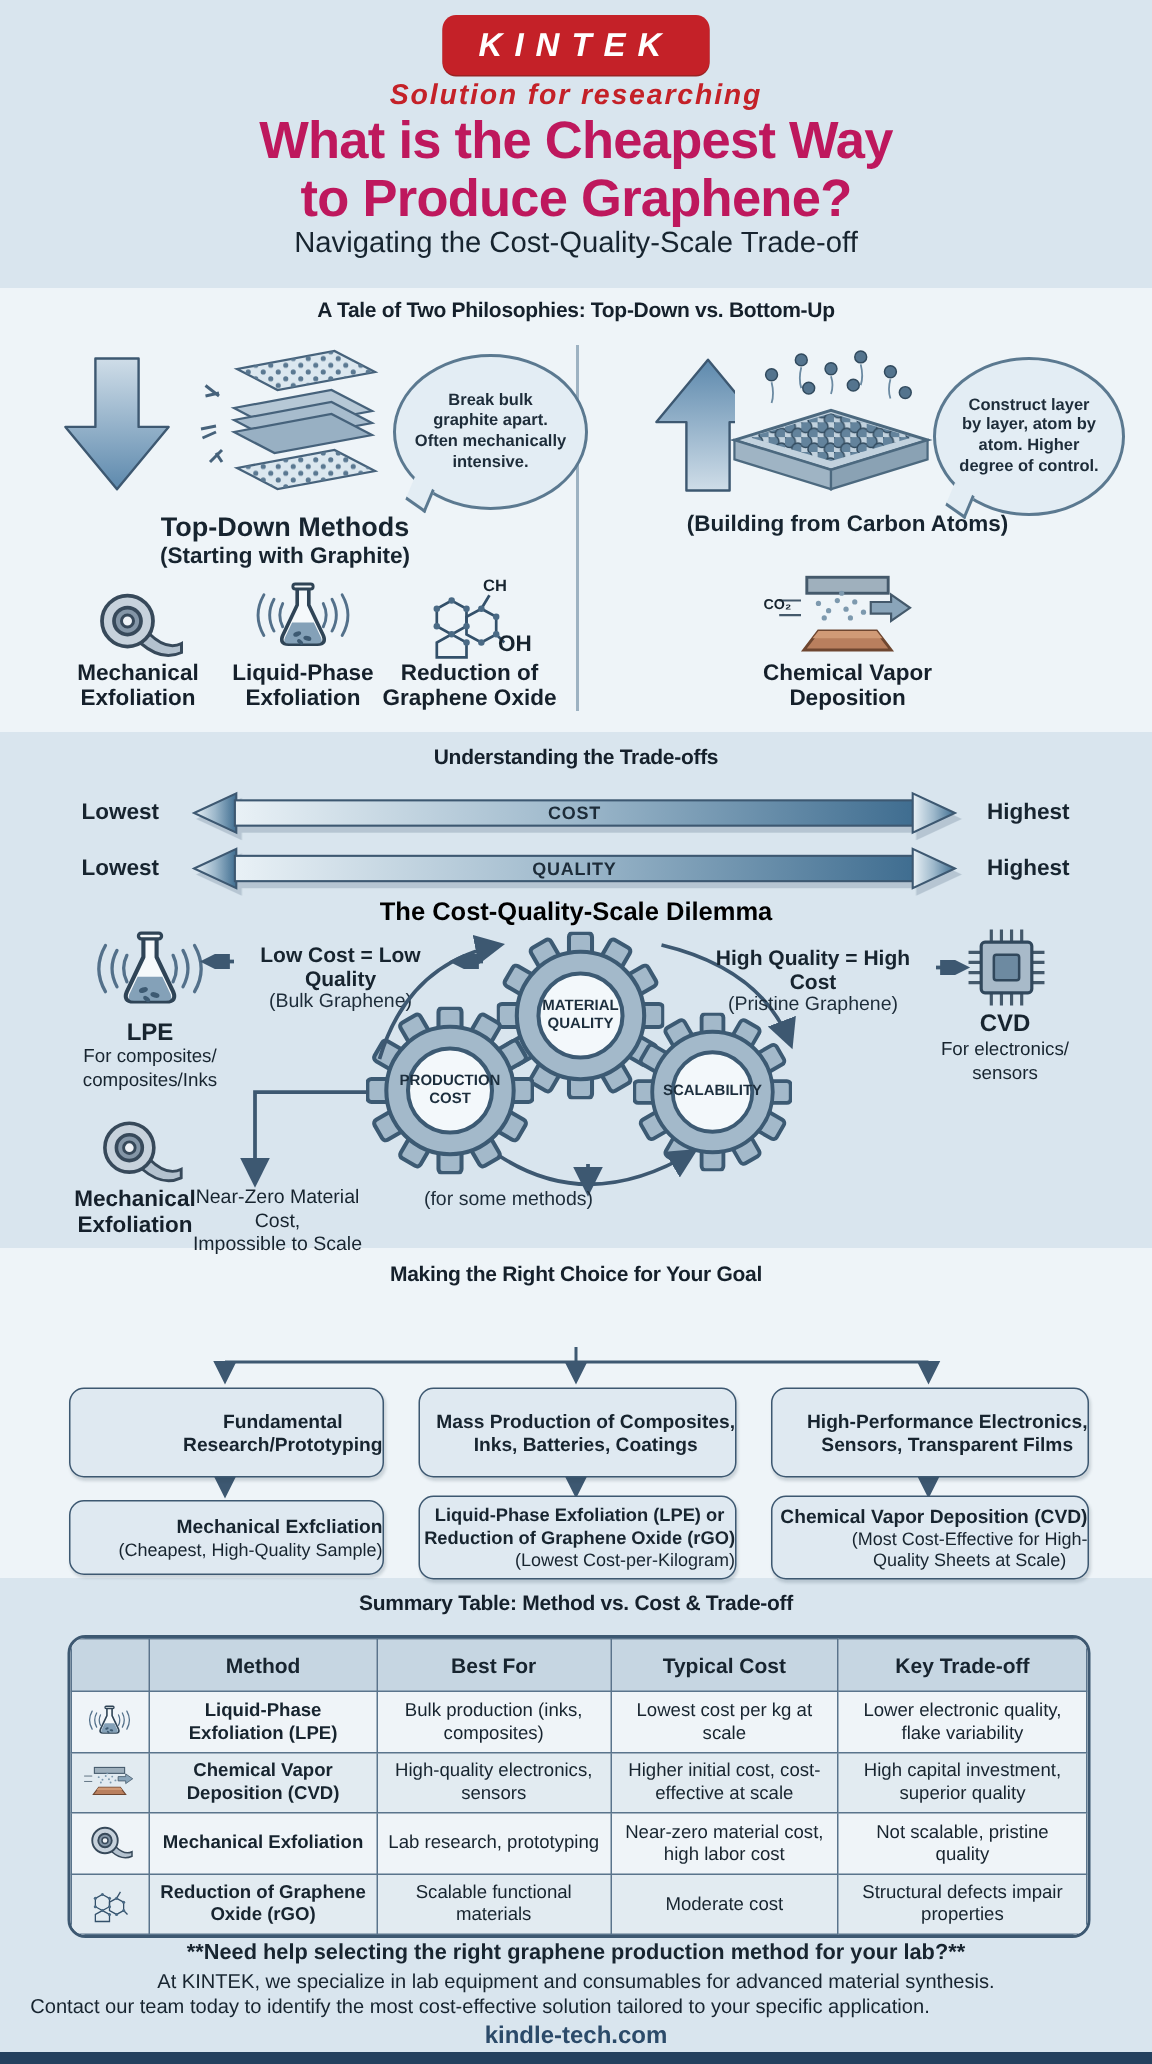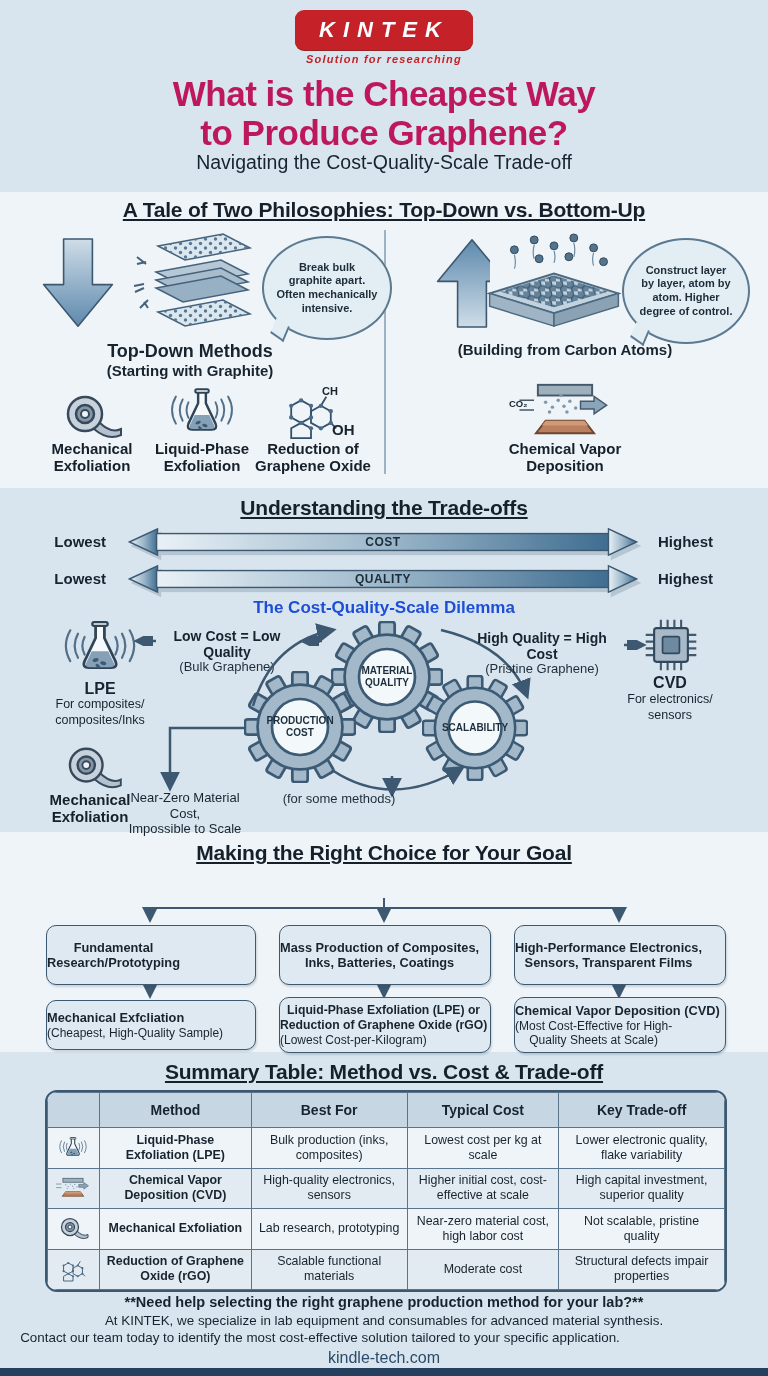--- a/index.html
+++ b/index.html
@@ -6,59 +6,59 @@
   .page{position:relative;width:768px;height:1376px;margin:0 auto;overflow:hidden;
         font-family:"Liberation Sans",sans-serif;color:#17242f;background:#d9e5ee;}
   .abs{position:absolute;}
   .c{text-align:center;}
   .b{font-weight:700;}
   .pre{white-space:pre-line;}
   .sec{position:absolute;left:0;width:768px;}
   .bg-light{background:#eef4f8;}
   .bg-blue{background:#d9e5ee;}
   .h1{font-size:35px;line-height:1.12;font-weight:800;letter-spacing:-.5px;color:#be185d;}
-  .h2{font-size:21px;font-weight:800;color:#15202b;letter-spacing:-.2px;text-decoration:underline;}
-  .h3{font-size:17px;font-weight:800;color:#1d4ed8;}
+  .h2{font-size:14px;font-weight:800;color:#15202b;letter-spacing:-.2px;}
+  .h3{font-size:17px;font-weight:800;color:#000000;}
   .logo-box{background:#c42128;border-radius:9px;padding:7px 24px;box-shadow:0 1px 0 #922;
             display:inline-block;}
   .logo-text{color:#fff;font-style:italic;font-weight:800;font-size:22px;letter-spacing:8px;}
-  .tagline{color:#c42128;font-style:italic;font-weight:700;font-size:11px;letter-spacing:1.2px;}
+  .tagline{color:#c42128;font-style:italic;font-weight:700;font-size:19px;letter-spacing:1.2px;}
   .bubble{background:#e3edf4;border:2px solid #5b7990;border-radius:50%;
           display:flex;align-items:center;justify-content:center;text-align:center;
           font-size:11px;font-weight:600;line-height:1.25;padding:10px 8px;color:#1d2c39;}
   .bubble:after{content:"";position:absolute;left:8px;bottom:0px;width:14px;height:14px;
           background:#e3edf4;border-right:2px solid #5b7990;border-bottom:2px solid #5b7990;
           transform:rotate(35deg) skew(12deg);}
   .mlabel{font-size:15px;font-weight:700;line-height:1.12;color:#15202b;}
   .divider{width:2px;background:#9db2c2;}
   .tradearrow{filter:drop-shadow(3px 4px 0 rgba(61,88,113,.22));}
   .endlab{font-size:15px;font-weight:700;}
   .onarrow{font-size:12px;font-weight:700;letter-spacing:.5px;color:#1d2c39;}
   .note-b{font-size:14px;font-weight:700;line-height:1.15;}
   .note-s{font-size:13px;line-height:1.15;color:#1d2c39;}
   .gearlab{font-size:10px;font-weight:700;line-height:1.15;text-align:center;color:#1c2e3d;}
   .fbox{background:#dfe9f1;border:1.6px solid #3d5871;border-radius:10px;
-        display:flex;flex-direction:column;align-items:flex-start;justify-content:center;
+        display:flex;flex-direction:column;align-items:flex-end;justify-content:center;
         text-align:center;box-shadow:1px 2px 2px rgba(40,60,80,.18);}
   .fbox .t{font-size:12.8px;font-weight:700;line-height:1.2;}
   .fbox .s{font-size:12px;line-height:1.18;}
   .qbox{background:#dfe9f1;border:1.6px solid #3d5871;border-radius:14px;
         display:flex;align-items:center;justify-content:center;font-size:13px;font-weight:700;}
   .tblwrap{border:2px solid #3d5871;border-radius:12px;overflow:hidden;background:#eff4f8;}
   table.sum{border-collapse:collapse;width:100%;height:100%;}
   table.sum th,table.sum td{border:1.4px solid #5a748c;text-align:center;vertical-align:middle;
         padding:2px 6px;}
   table.sum th{background:#c6d6e2;font-size:14px;font-weight:700;height:30px;}
   table.sum td{font-size:12.4px;line-height:1.2;}
   td.mcol{font-weight:700;font-size:12.8px;}
   tr.odd td{background:#eff4f8;}
   tr.even td{background:#e2ebf1;}
   .fline1{font-size:14.5px;font-weight:800;}
   .fline{font-size:13.4px;}
-  .site{font-size:16px;font-weight:400;color:#2b4a69;}
+  .site{font-size:16px;font-weight:700;color:#2b4a69;}
   .deco{opacity:.6;pointer-events:none;}
   .z1{z-index:2;}
 </style>
 </head>
 <body>
 
 <svg width="0" height="0" style="position:absolute">
   <defs>
     <marker id="ah" markerWidth="9" markerHeight="9" refX="6.5" refY="4" orient="auto">
       <path d="M0,0L8,4L0,8Z" fill="#3d5871"></path>

